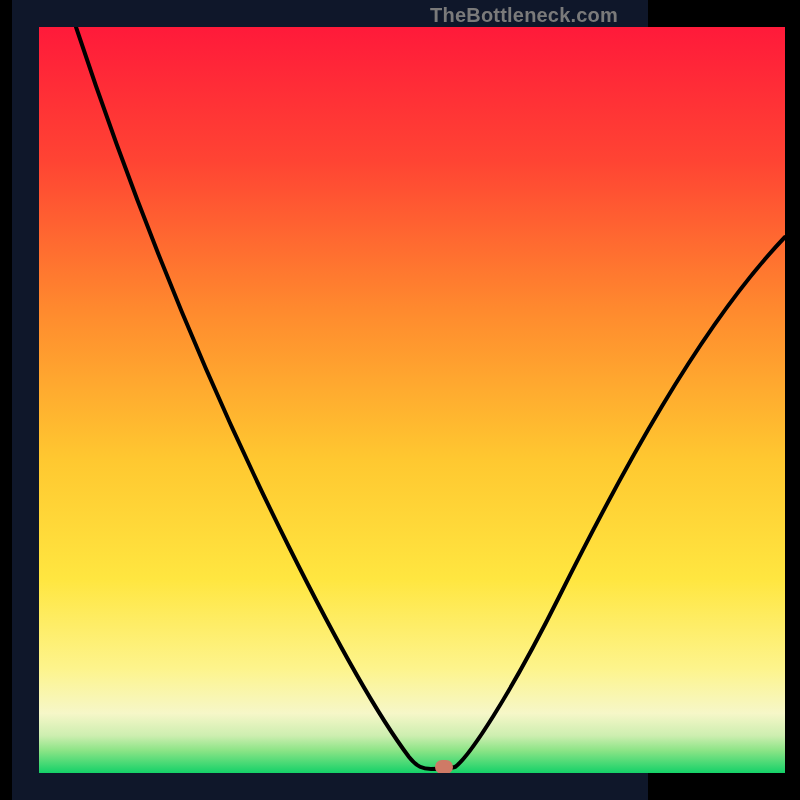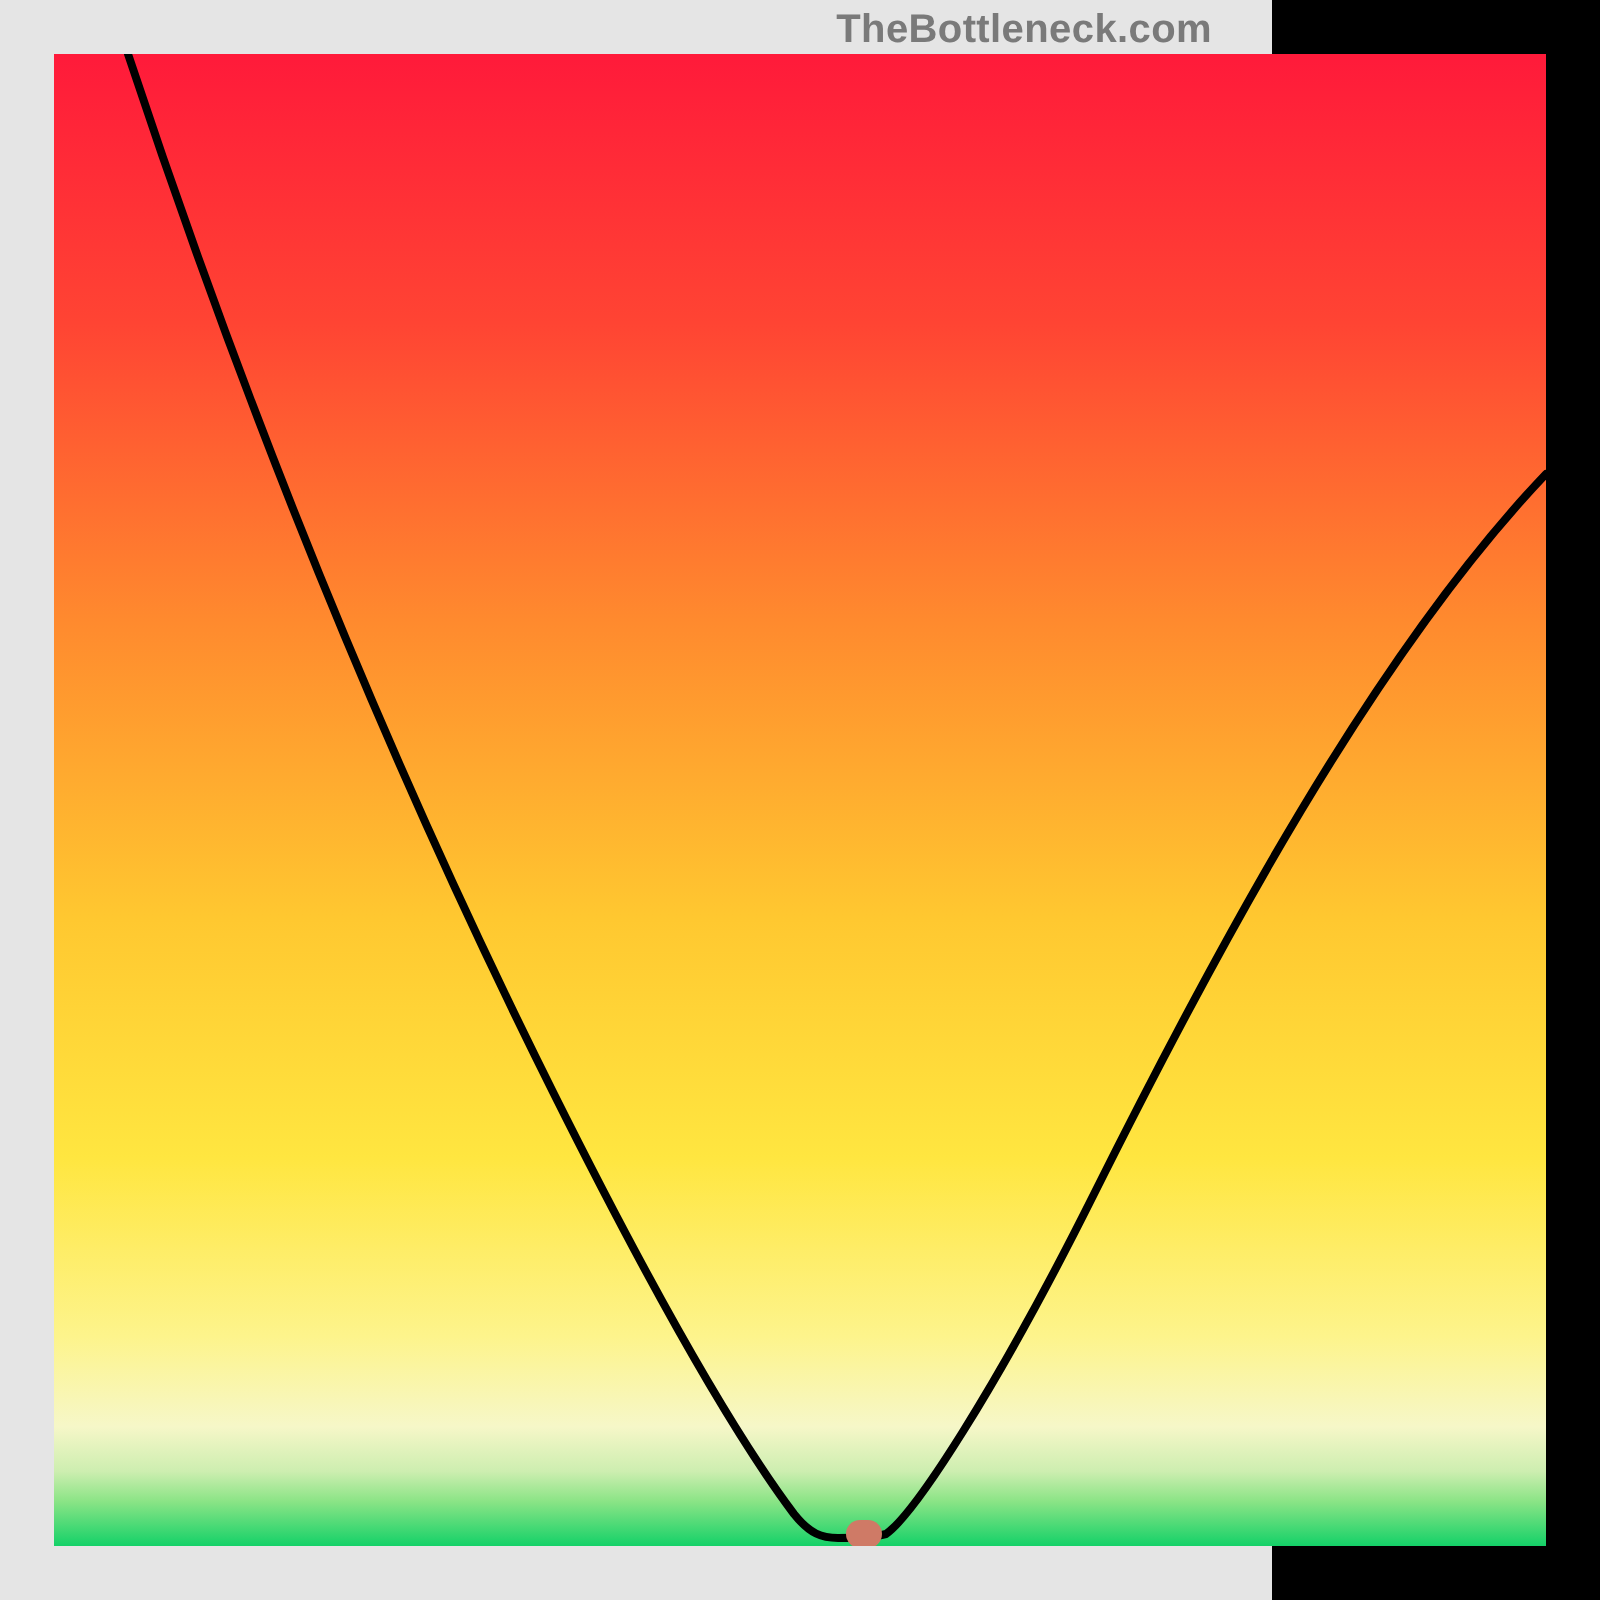--- a/index.html
+++ b/index.html
@@ -7,21 +7,22 @@
     padding: 0;
     width: 800px;
     height: 800px;
     background: #000;
     overflow: hidden;
   }
   .frame {
     position: relative;
     width: 636px;
     height: 800px;
-    background: #e5e5e5;
+    background: #0f172a;
+    margin-left: 12px;
   }
   .plot-area {
     position: absolute;
     left: 27px;
     top: 27px;
     width: 746px;
     height: 746px;
     overflow: hidden;
   }
   .gradient {

